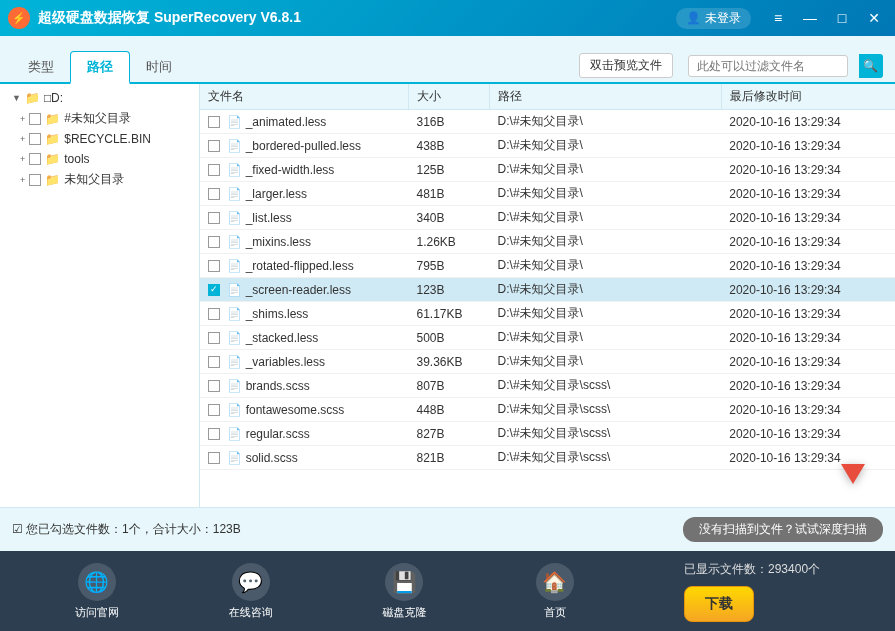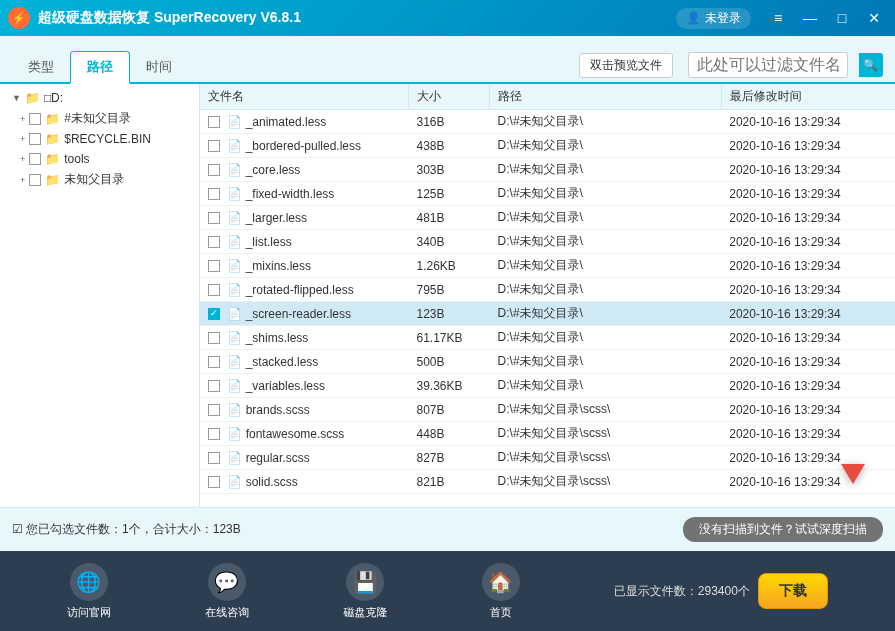--- a/index.html
+++ b/index.html
@@ -63,21 +63,21 @@
       border-bottom: 2px solid white;
       margin-bottom: -2px;
       font-weight: bold;
     }
     .preview-btn {
       background: white; border: 1px solid #ccc; border-radius: 3px;
       padding: 3px 10px; font-size: 12px; cursor: pointer; color: #333;
     }
     .search-input {
       border: 1px solid #ccc; border-radius: 3px;
-      padding: 3px 8px; font-size: 16px; width: 160px;
+      padding: 3px 8px; font-size: 12px; width: 160px;
       background: white; color: #999;
     }
     .search-icon-wrap {
       background: #00b4d8; border-radius: 0 3px 3px 0;
       width: 24px; height: 24px; display: flex; align-items: center; justify-content: center;
       margin-left: -4px; cursor: pointer; color: white;
     }
 
     
     
@@ -193,22 +193,22 @@
       cursor: pointer; color: white; font-size: 11px;
     }
     .footer-icon {
       width: 38px; height: 38px;
       border-radius: 50%;
       background: rgba(255,255,255,0.15);
       display: flex; align-items: center; justify-content: center;
       font-size: 20px; color: #87ceeb;
     }
     .footer-right {
-      display: flex; align-items: center; gap: 8px;
-      color: #bbb; font-size: 12px;
+      display: flex; align-items: flex-start; gap: 8px;
+      color: #bbb; font-size: 12px; flex-direction: column;
     }
     .footer-count { color: #ddd; font-size: 12px; }
     .download-btn {
       background: linear-gradient(180deg, #ffd700, #f5a623);
       color: #333; font-weight: bold;
       padding: 8px 20px; border-radius: 8px;
       font-size: 14px; cursor: pointer;
       border: 1px solid #e6950a;
     }
 
@@ -310,26 +310,20 @@
     <td>D:\#未知父目录\</td>
     <td>2020-10-16 13:29:34</td>
   </tr>
           <tr>
     <td><span class="file-cb"></span> <span class="file-icon">📄</span> <span>_bordered-pulled.less</span></td>
     <td>438B</td>
     <td>D:\#未知父目录\</td>
     <td>2020-10-16 13:29:34</td>
   </tr>
           <tr>
-    <td><span class="file-cb"></span> <span class="file-icon">📄</span> <span>_core.less</span></td>
-    <td>303B</td>
-    <td>D:\#未知父目录\</td>
-    <td>2020-10-16 13:29:34</td>
-  </tr>
-          <tr>
     <td><span class="file-cb"></span> <span class="file-icon">📄</span> <span>_fixed-width.less</span></td>
     <td>125B</td>
     <td>D:\#未知父目录\</td>
     <td>2020-10-16 13:29:34</td>
   </tr>
           <tr>
     <td><span class="file-cb"></span> <span class="file-icon">📄</span> <span>_larger.less</span></td>
     <td>481B</td>
     <td>D:\#未知父目录\</td>
     <td>2020-10-16 13:29:34</td>

